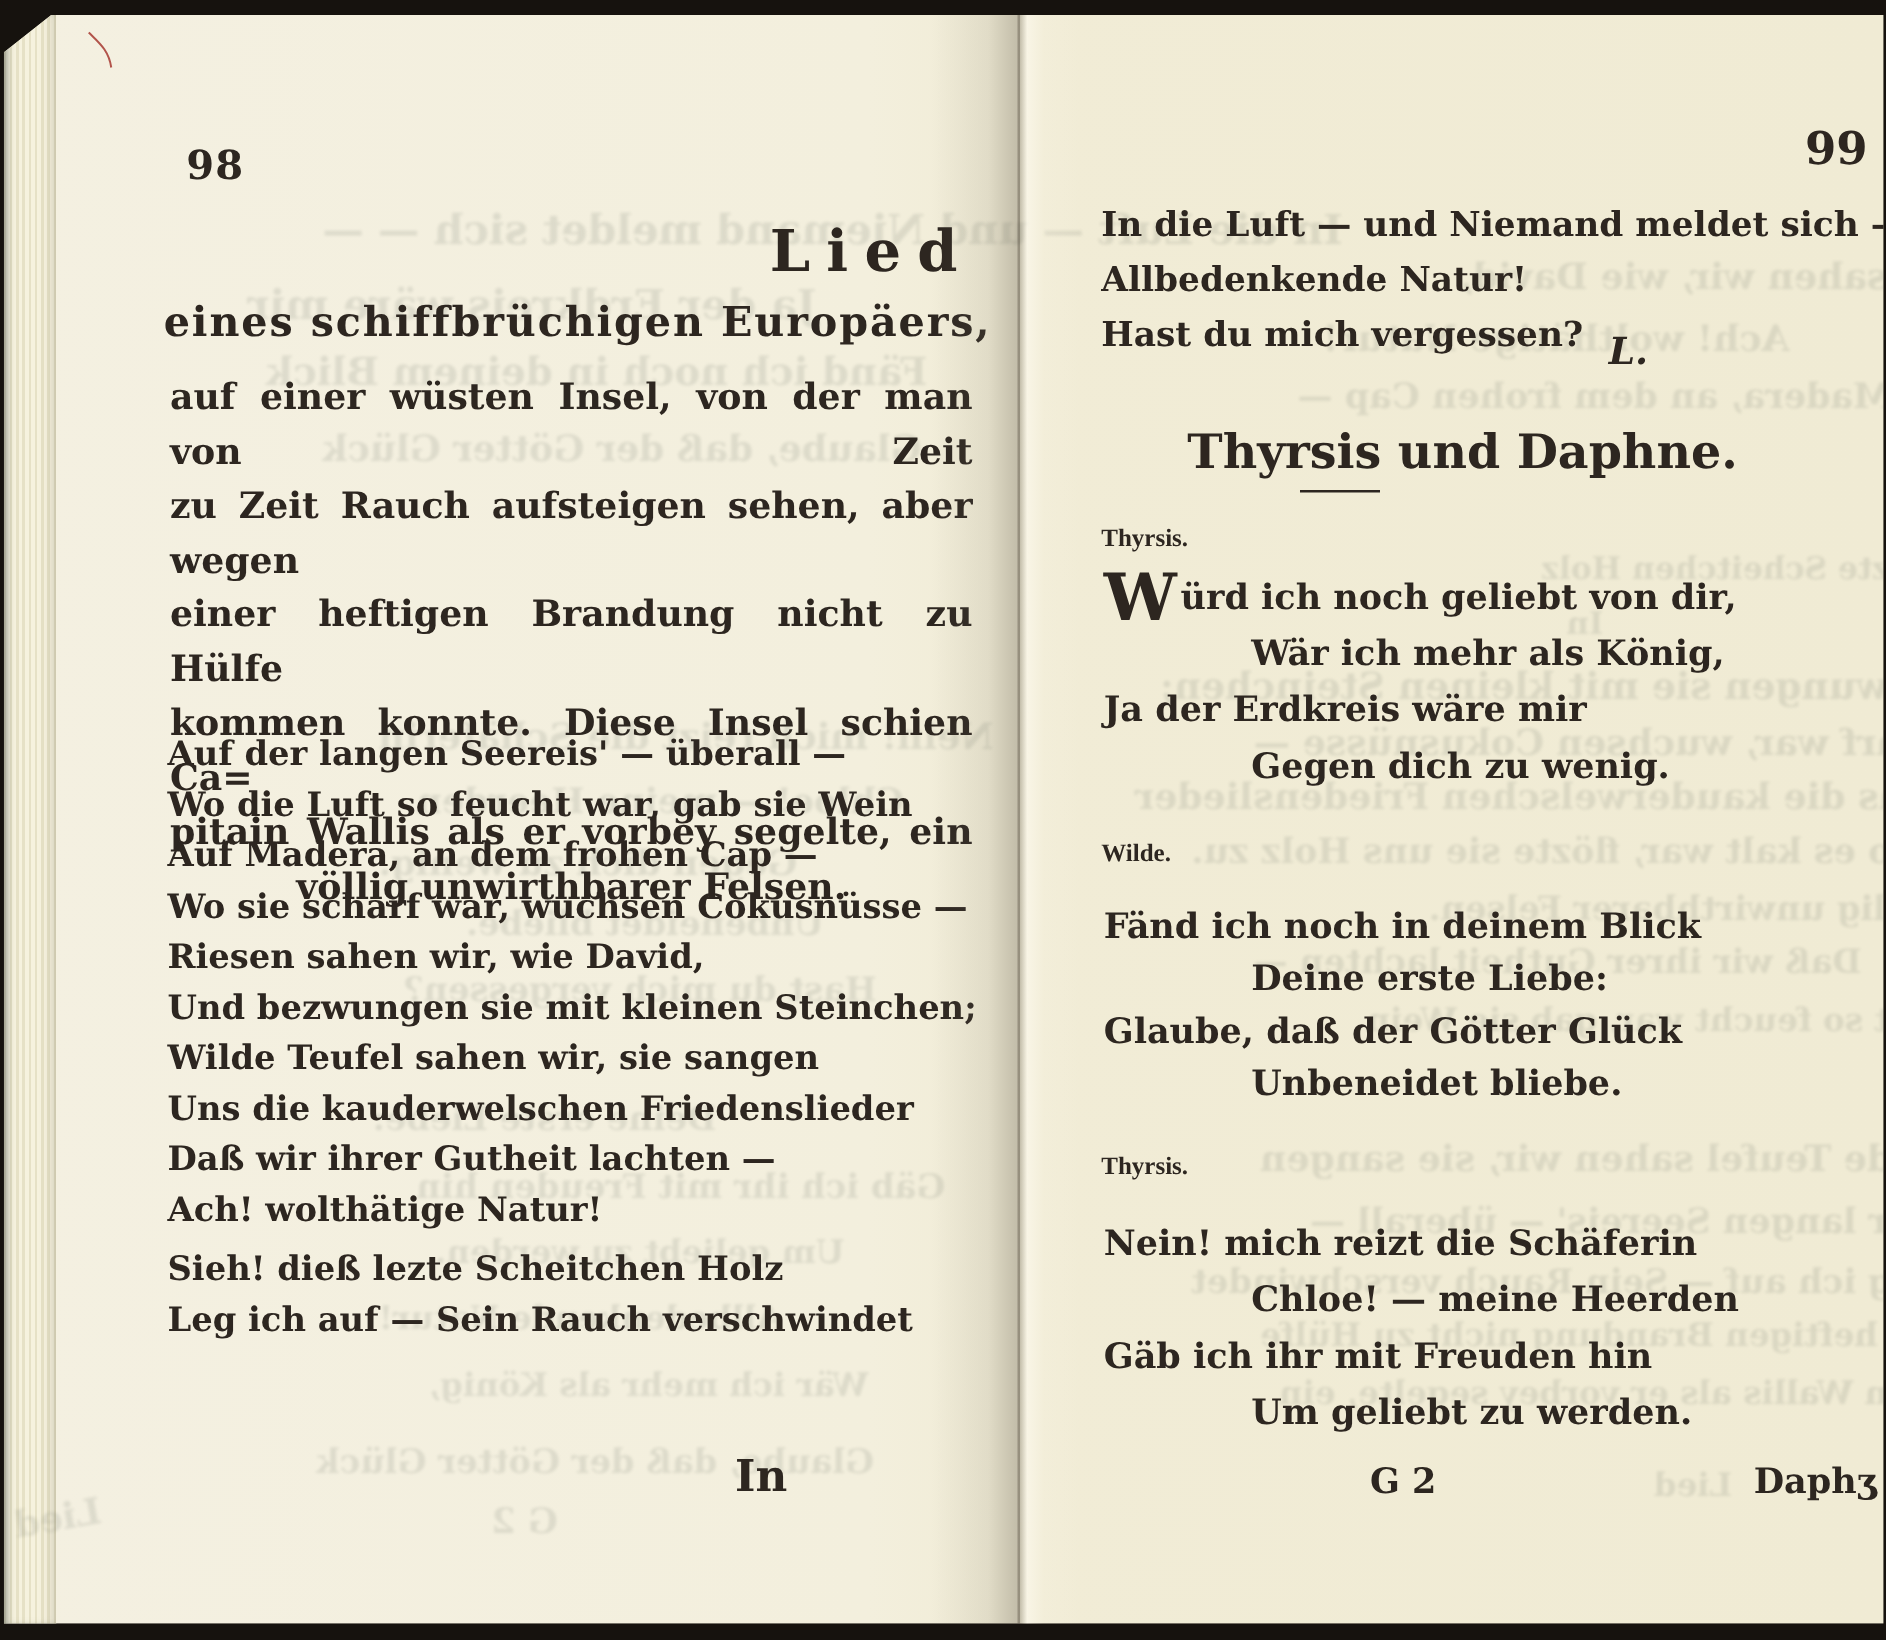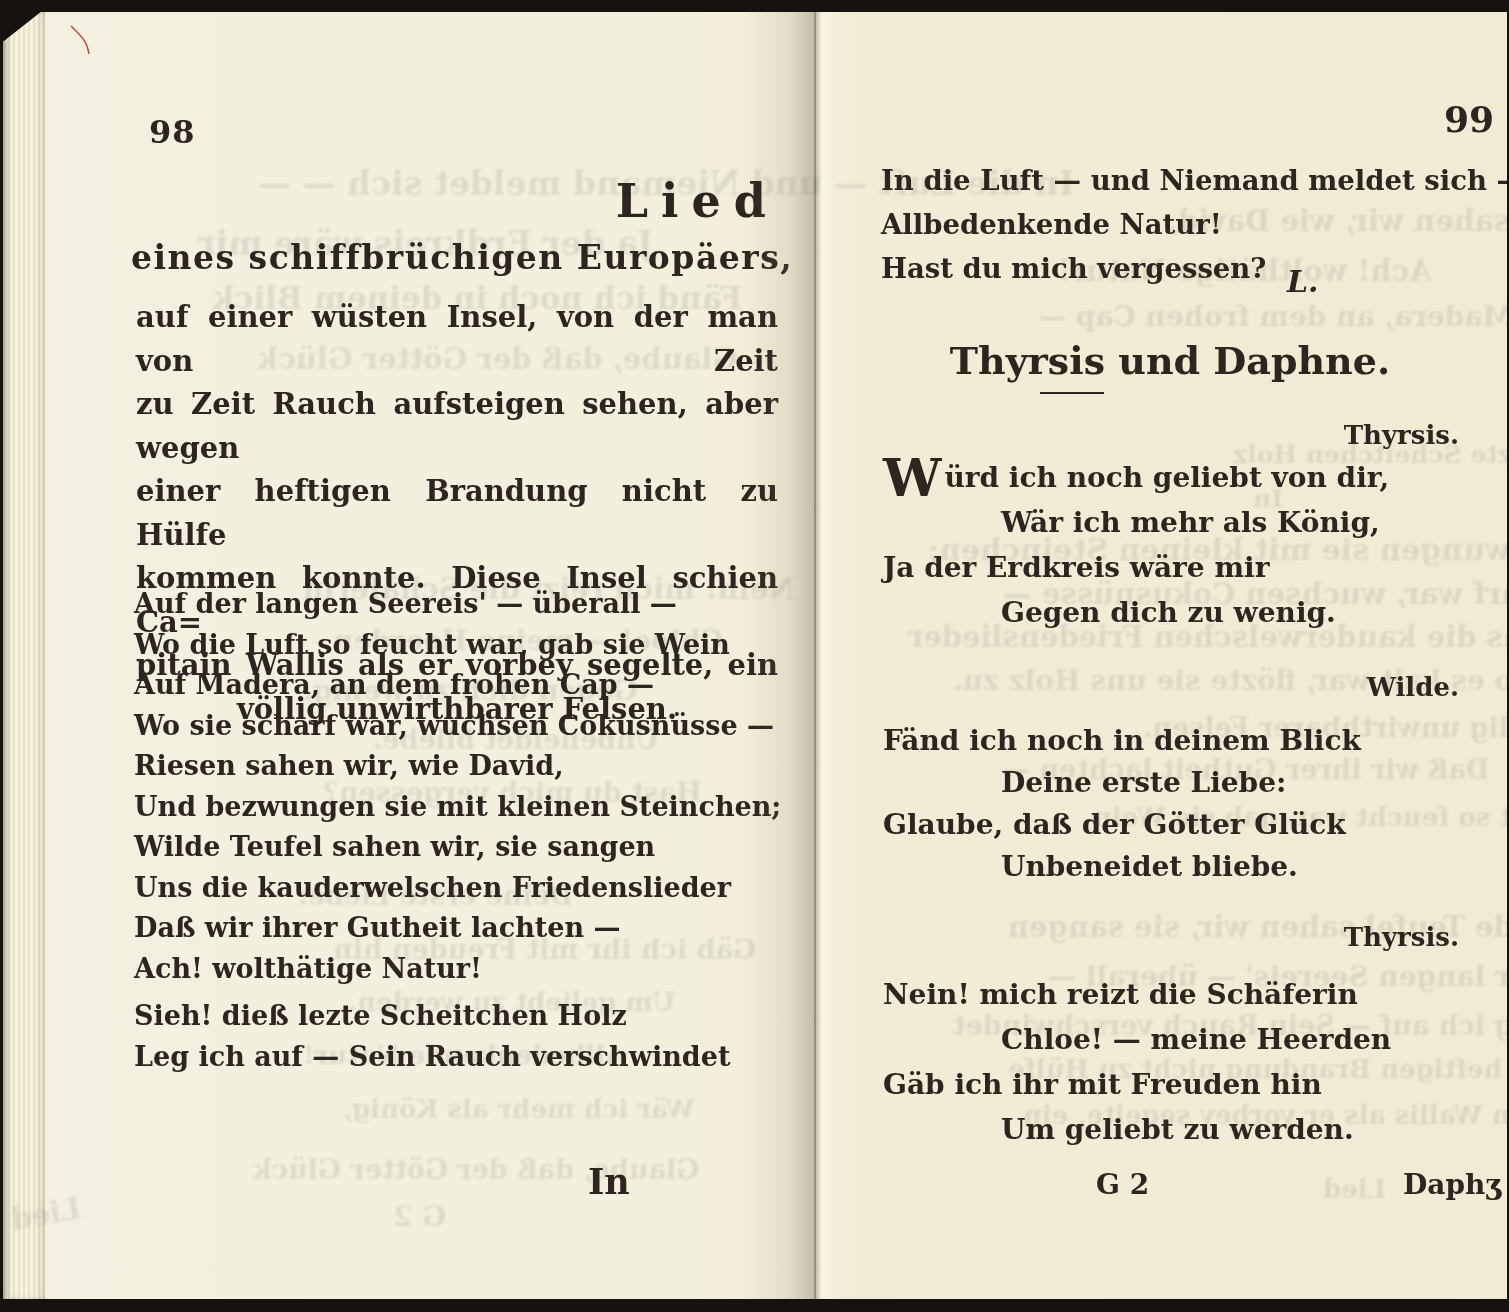--- a/index.html
+++ b/index.html
@@ -35,21 +35,21 @@
   .lp-poem{left:131px;top:572px;font-size:27px;line-height:40.5px;}
   .dropcap{font-size:63px;line-height:0;vertical-align:-12px;margin-right:3px;}
   .dropcap.sm{font-size:52px;vertical-align:-9px;}
   .lp-catch{left:585px;top:1149px;font-size:35px;}
   
   .rp-num{left:1441px;top:86px;font-size:36px;font-weight:bold;}
   .rp-lines{left:878px;top:146px;font-size:27.5px;line-height:44px;}
   .rp-mark{left:1284px;top:252px;font-size:30px;font-style:italic;}
   .rp-title{left:878px;width:578px;top:326px;font-size:38px;text-align:center;}
   .rp-rule{display:block;margin:9px 0 0 159px;width:64px;height:2px;background:#2d2620;}
-  .speaker{left:878px;width:578px;font-size:26px;text-align:right;}
+  .speaker{left:878px;width:578px;font-size:20px;text-align:left;font-family:Liberation Serif, serif;}
   .stanza{left:880px;font-size:28px;line-height:45px;}
   .rp-sig{left:1093px;top:1156px;font-size:28px;}
   .rp-catch{left:1400px;top:1156px;font-size:28px;}
   
   .ghost{position:absolute;font-weight:bold;white-space:nowrap;color:#6d7468;opacity:.16;
          filter:blur(1.3px);transform:scaleX(-1);pointer-events:none;}
   .fiber{position:absolute;left:62px;top:12px;}
 </style>
 </head>
 <body>

